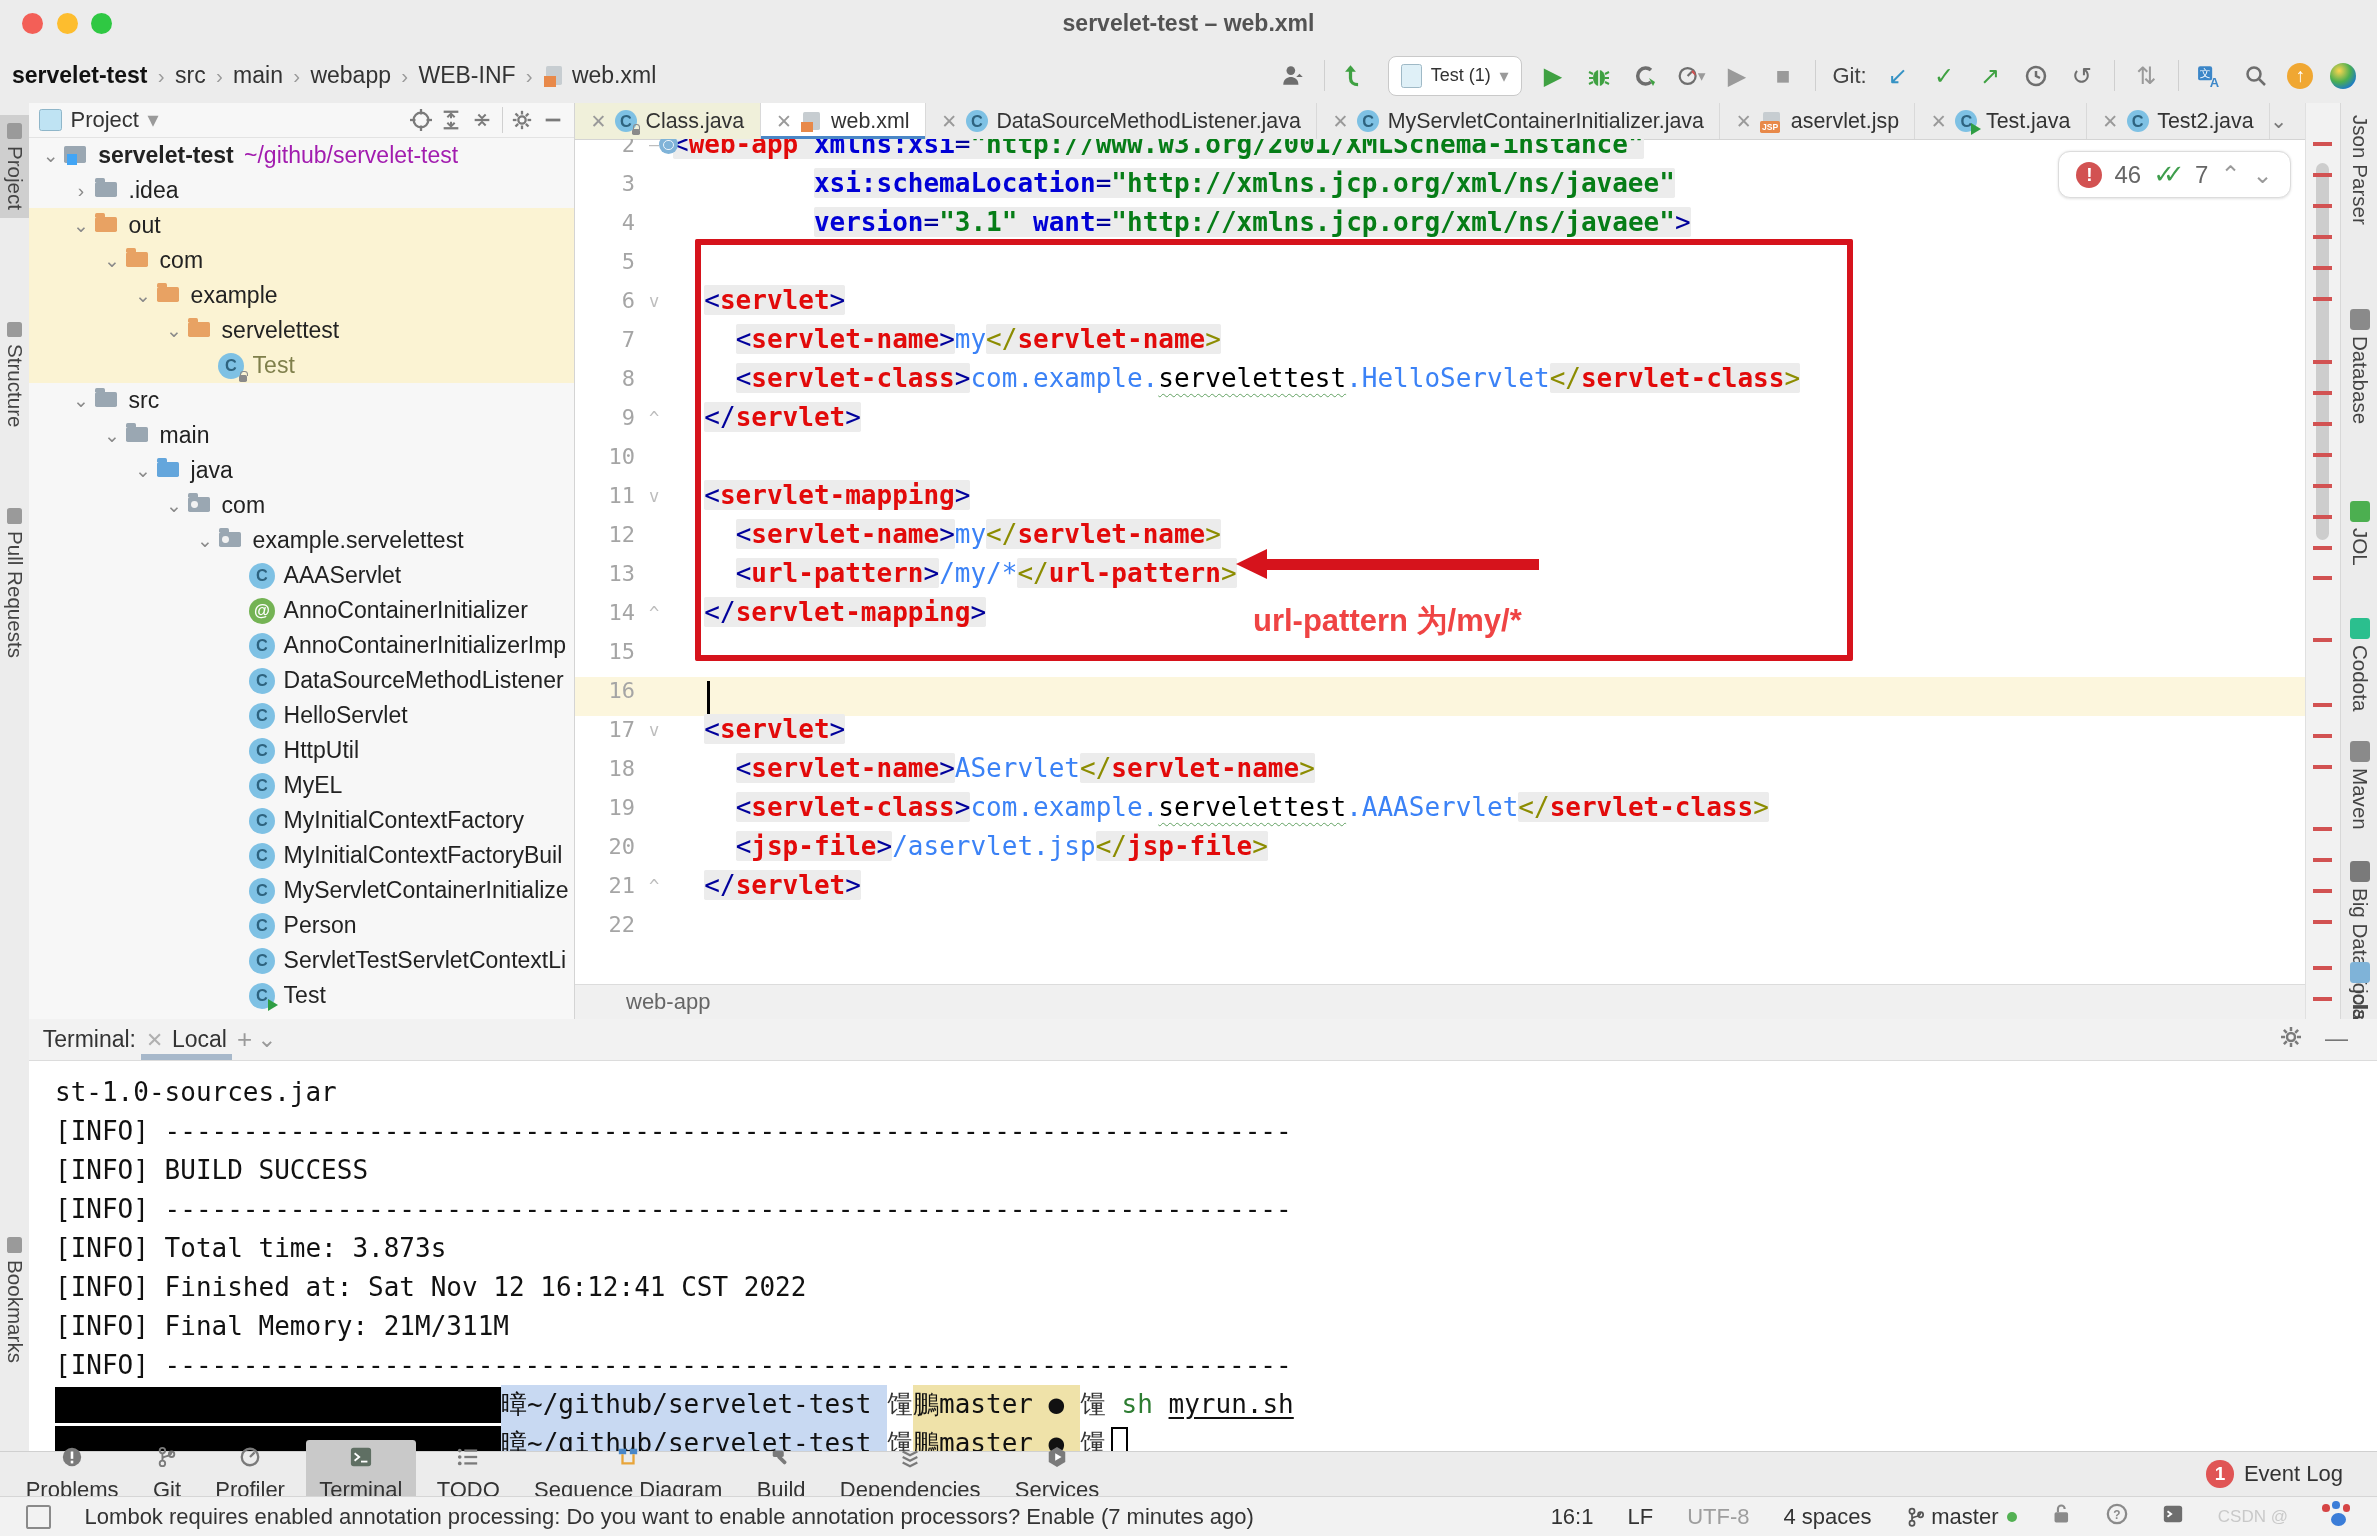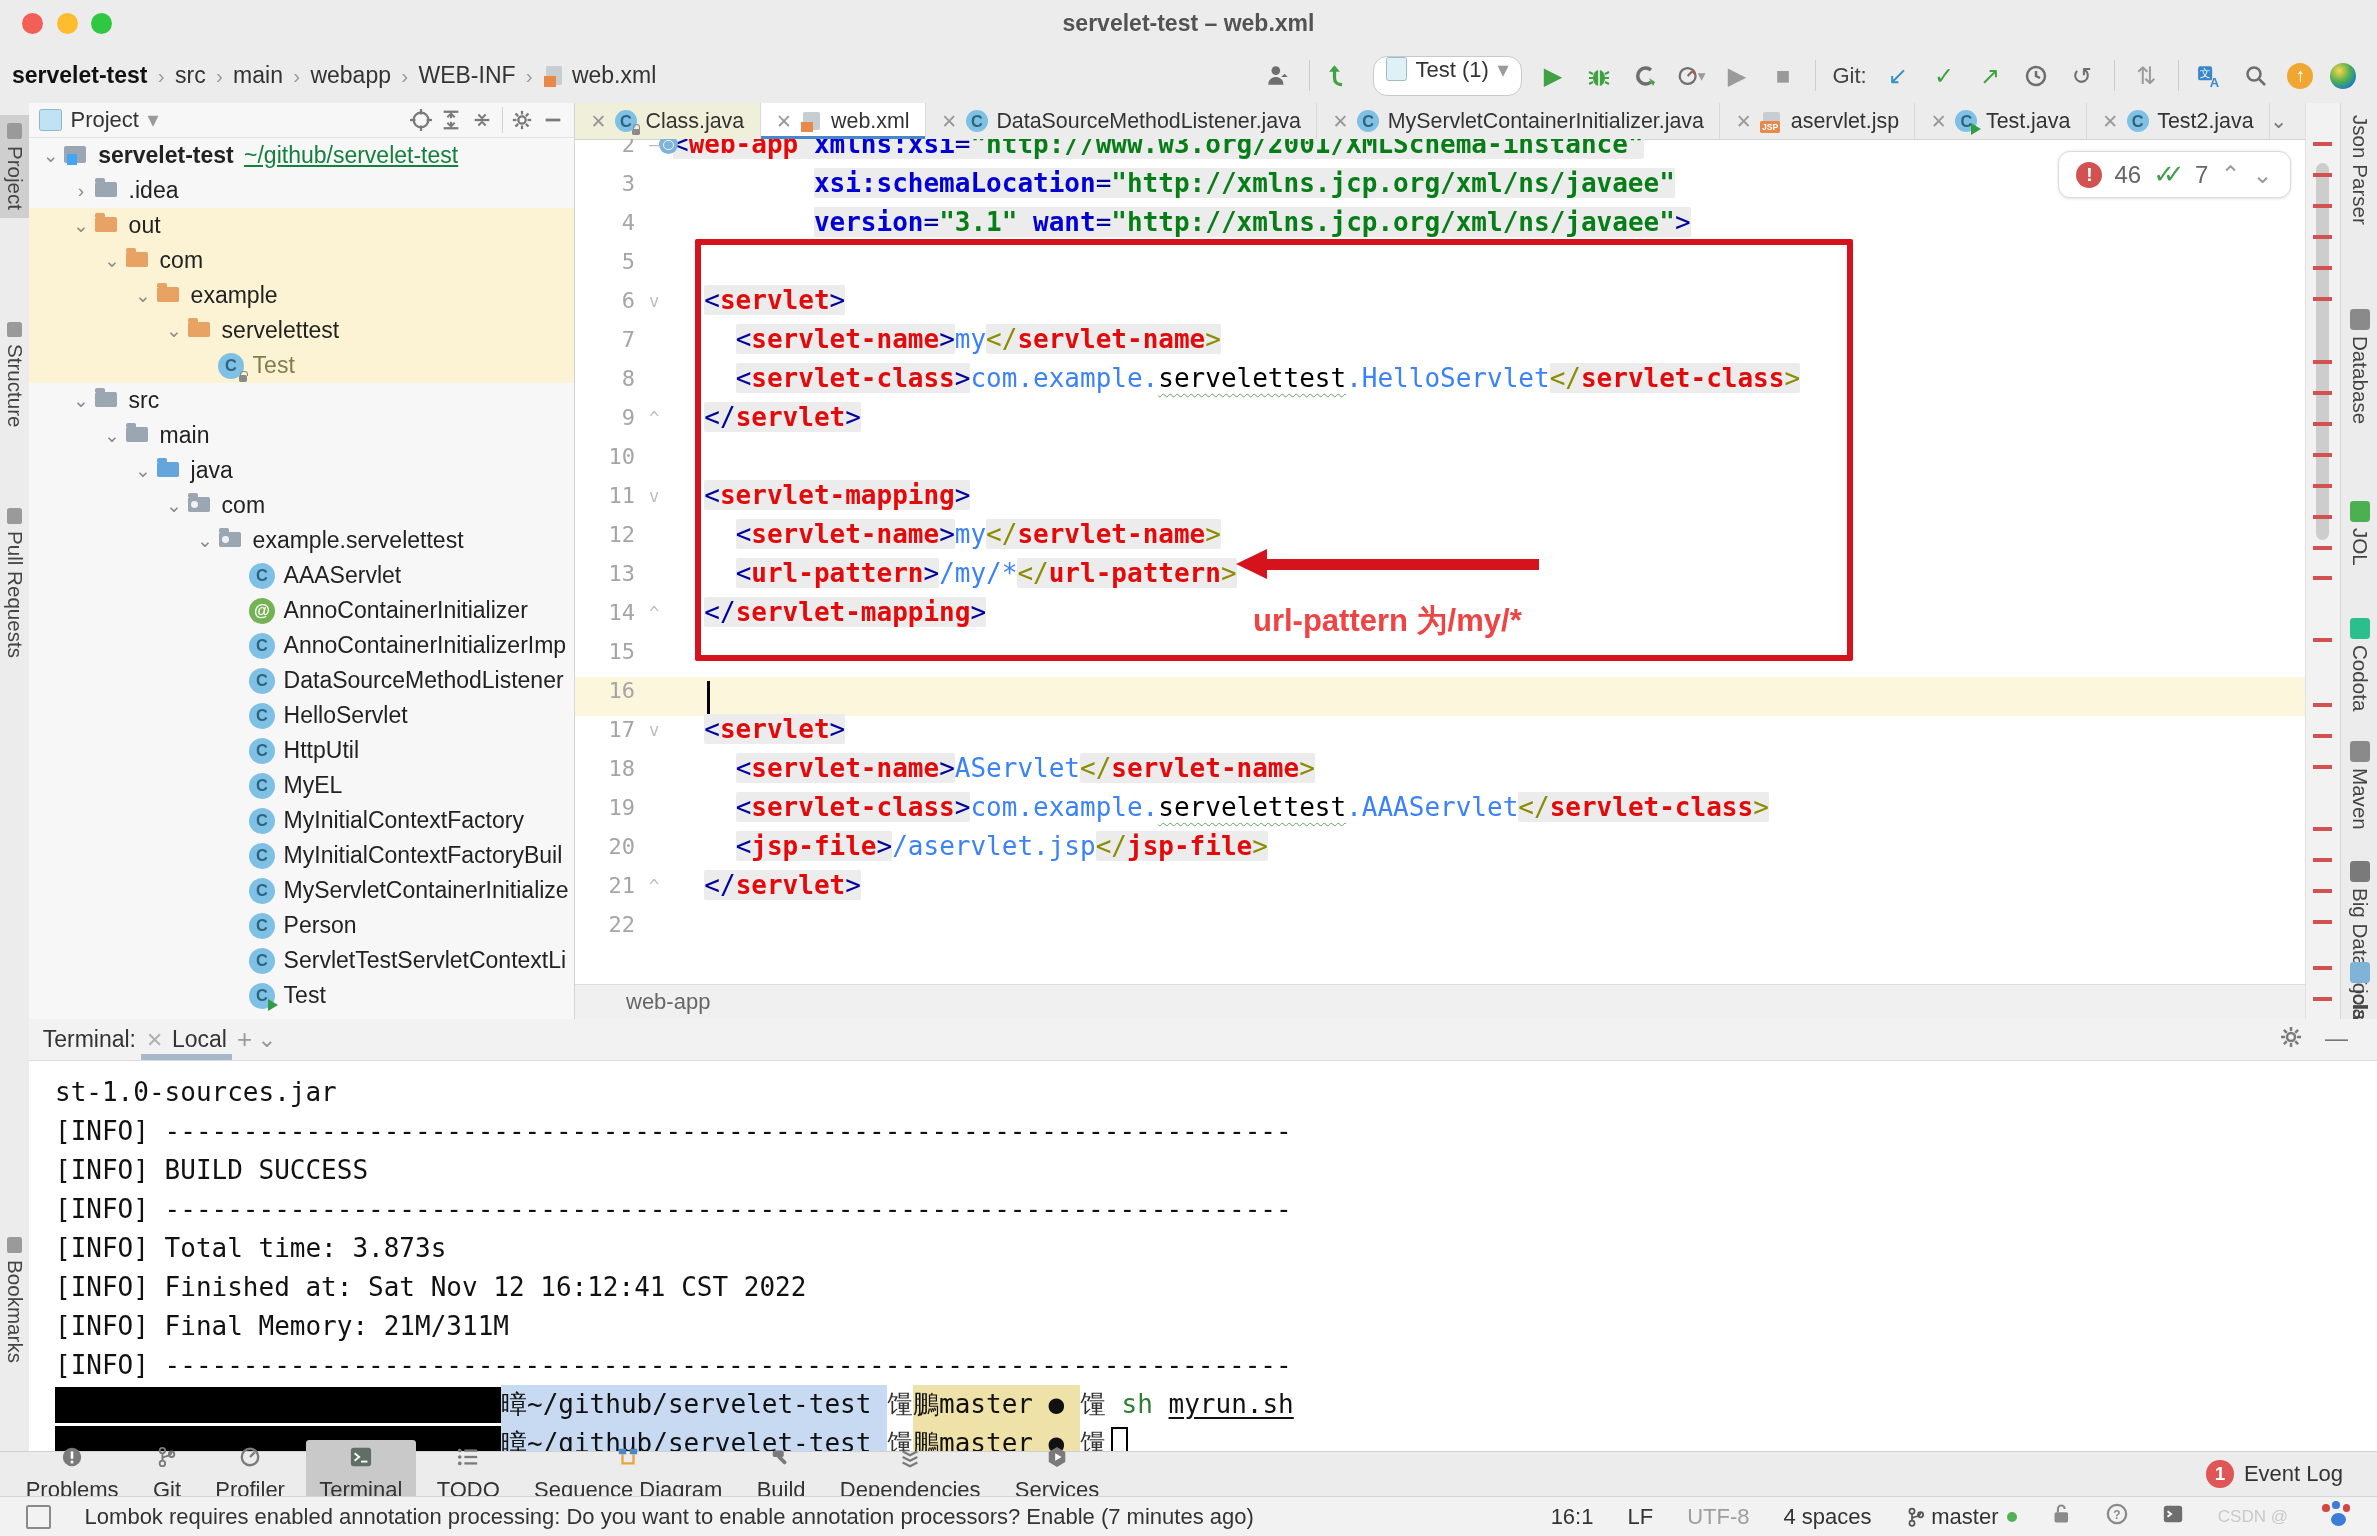--- a/index.html
+++ b/index.html
@@ -15,21 +15,21 @@
   #win-title{position:absolute;left:0;right:0;top:10.3px;text-align:center;font-size:23px;color:#535353;font-weight:600;}
 
   
   #navbar{position:absolute;left:0;top:48px;width:2377px;height:55px;background:#ececec;border-bottom:0.9px solid #d4d4d4;display:flex;align-items:center;}
   #breadcrumbs{display:flex;align-items:center;padding-left:12px;font-size:23px;color:#333;white-space:nowrap;}
   #breadcrumbs .sep{margin:0 10.3px;color:#9a9a9a;font-size:20.6px;}
   #breadcrumbs .crumb-root{font-weight:bold;color:#111;}
   #toolbar{margin-left:auto;display:flex;align-items:center;gap:17px;padding-right:20.6px;}
   .tb-ic{width:29px;height:29px;display:flex;align-items:center;justify-content:center;font-size:24px;color:#6e6e6e;}
   .tb-div{width:0.9px;height:31px;background:#cfcfcf;}
-  #run-config{display:flex;align-items:flex-start;gap:8.6px;background:#fff;border:0.9px solid #c9c9c9;border-radius:14px;height:38px;padding:0 12px;font-size:22px;color:#333;}
+  #run-config{display:flex;align-items:center;gap:8.6px;background:#fff;border:0.9px solid #c9c9c9;border-radius:8px;height:38px;padding:0 12px;font-size:18px;color:#333;}
   #run-config .cfgbox{width:19px;height:22px;background:#dff0f7;border:1.7px solid #9fb9c6;border-radius:2.6px;}
   .green{color:#3fa142;}
   .gray{color:#9a9a9a;}
   .blue{color:#3592c4;}
   #git-label{font-size:22px;color:#444;}
   .sphere{width:26px;height:26px;border-radius:50%;background:radial-gradient(circle at 35% 30%,#ffd54f,#4caf50 45%,#1976d2 80%);}
   .orangeup{width:26px;height:26px;border-radius:50%;background:#f0a732;color:#fff;font-size:19px;display:flex;align-items:center;justify-content:center;font-weight:bold;}
 
   
   #left-strip{position:absolute;left:0;top:103px;width:29px;height:1348px;background:#ececec;border-right:0.9px solid #d8d8d8;}
@@ -42,21 +42,21 @@
   #project{position:absolute;left:29px;top:103px;width:545px;height:916px;background:#f7f7f7;border-right:0.9px solid #d4d4d4;overflow:hidden;}
   #proj-head{height:34px;display:flex;align-items:center;padding:0 10.3px;gap:8.6px;font-size:22px;color:#333;border-bottom:0.9px solid #e3e3e3;}
   #proj-head .ph-ic{width:20.6px;height:20.6px;background:#bfe3f3;border:1.7px solid #8fb6c9;border-radius:2.6px;}
   #proj-head .spacer{flex:1;}
   #proj-head svg{display:block;}
   #tree{position:relative;font-size:23px;color:#222;}
   .trow{height:35px;display:flex;align-items:center;white-space:nowrap;}
   .trow.hl{background:#fbf3d3;}
   .chev{width:26px;text-align:center;color:#8a8a8a;font-size:19px;flex:none;}
   .ticon{width:26px;height:26px;margin-right:8.6px;position:relative;flex:none;}
-  .suffix{color:#15803d;margin-left:10.3px;text-decoration:underline;}
+  .suffix{color:#a21caf;margin-left:10.3px;}
   .folder{position:absolute;left:0.9px;top:4.3px;width:22px;height:15.4px;background:#9aa7b2;border-radius:1.7px;}
   .folder:before{content:"";position:absolute;left:0;top:-4.3px;width:10.3px;height:4.3px;background:inherit;border-radius:1.7px 1.7px 0 0;}
   .folder.orange{background:#e8a263;}
   .folder.blue{background:#64a6dc;}
   .folder.pkg:after{content:"";position:absolute;left:3.4px;top:4.3px;width:6.9px;height:6.9px;background:#f2f2f2;border-radius:50%;}
   .cicon{position:absolute;inset:0;border-radius:50%;background:#7ec1e4;color:#2e637f;font-weight:bold;font-size:16.3px;display:flex;align-items:center;justify-content:center;}
   .aicon{position:absolute;inset:0;border-radius:50%;background:#74b354;color:#fff;font-weight:bold;font-size:16.3px;display:flex;align-items:center;justify-content:center;}
   .ovl-run{position:absolute;right:-3.4px;bottom:-2.6px;width:0;height:0;border-left:10.3px solid #2f9e44;border-top:6px solid transparent;border-bottom:6px solid transparent;}
   .ovl-lock{position:absolute;right:-3.4px;bottom:-3.4px;width:8.6px;height:6.9px;background:#8a8a8a;border-radius:1.7px;}
   .ovl-lock:before{content:"";position:absolute;left:1.7px;top:-4.3px;width:5.1px;height:4.3px;border:1.7px solid #8a8a8a;border-bottom:none;border-radius:3.4px 3.4px 0 0;}

